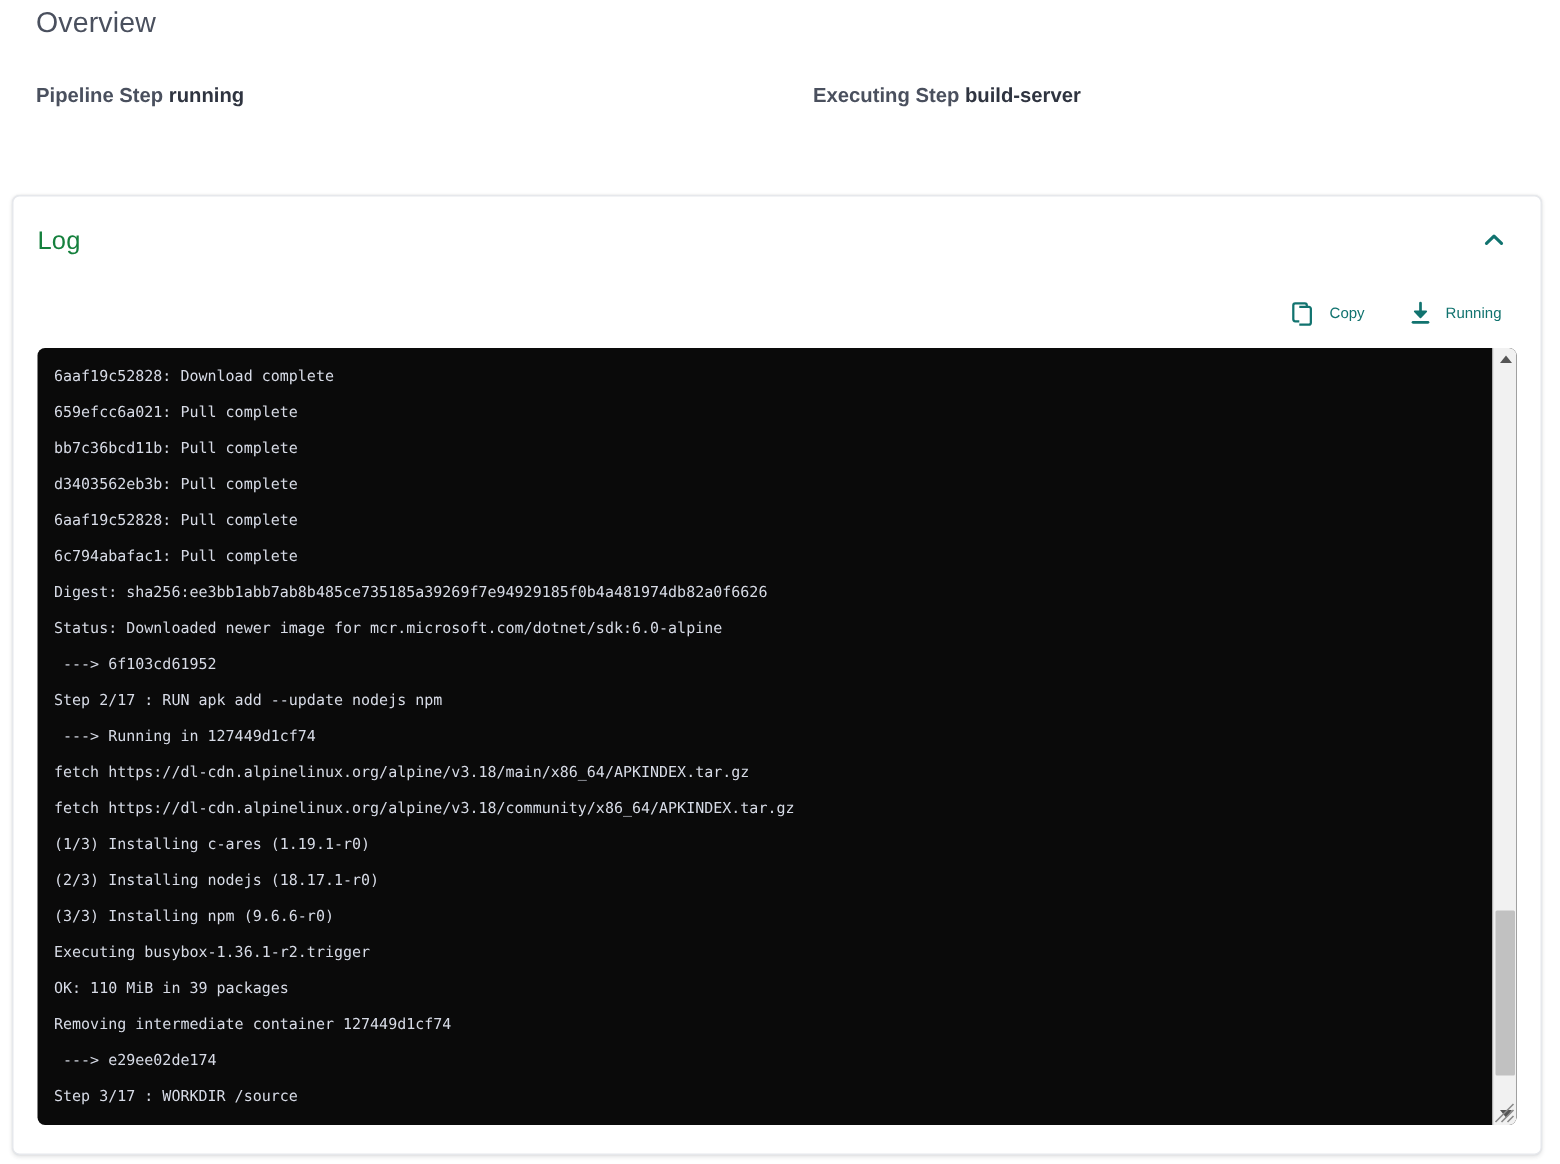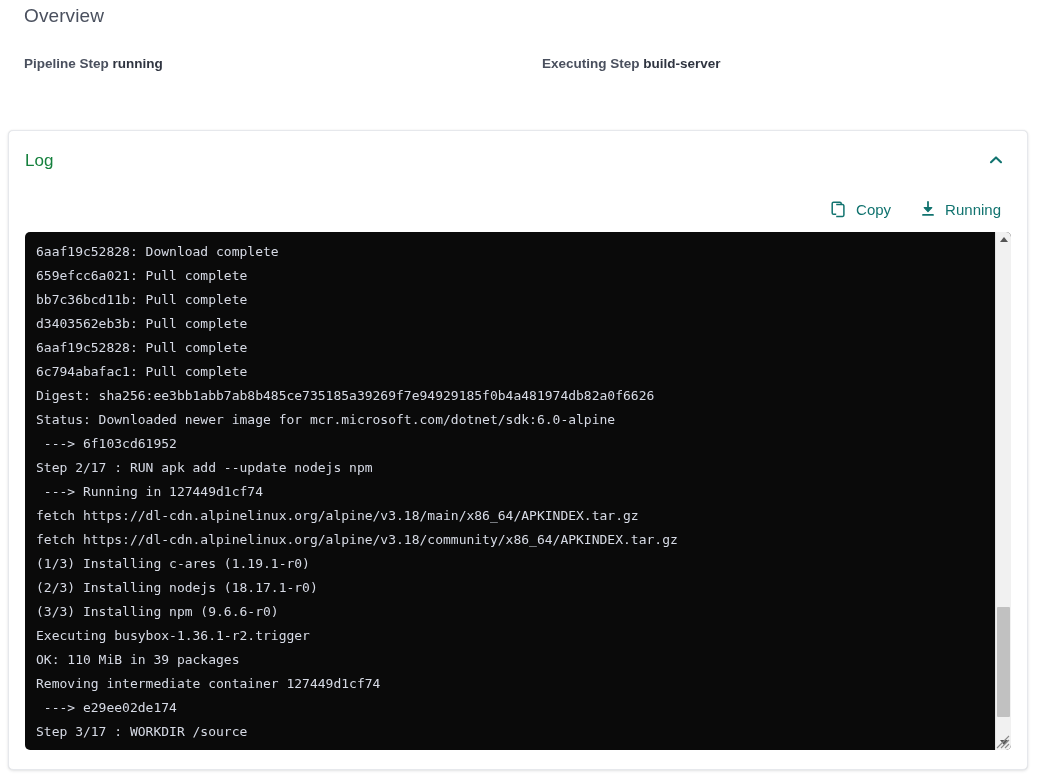--- a/index.html
+++ b/index.html
@@ -87,21 +87,21 @@
     justify-content: flex-end;
     align-items: center;
     gap: 28px;
     padding: 26px 26px 0 0;
   }
   .action {
     display: flex;
     align-items: center;
     gap: 8px;
     color: #11736f;
-    font-size: 15px;
+    font-size: 10px;
     cursor: pointer;
     background: none;
     border: none;
     padding: 0;
     font-family: "Liberation Sans", sans-serif;
   }
   .action .act-icon {
     display: flex;
     align-items: center;
     justify-content: center;
@@ -117,21 +117,21 @@
     overflow: hidden;
   }
   .log-text {
     position: absolute;
     left: 0; top: 0;
     width: 978px;
     height: 100%;
     padding: 8px 0 0 11px;
     box-sizing: border-box;
     font-family: "DejaVu Sans Mono", "Liberation Mono", monospace;
-    font-size: 13px;
+    font-size: 10px;
     line-height: 24px;
     color: #d7dbe6;
     white-space: pre;
     overflow: hidden;
   }
   .log-line { display: block; height: 24px; }
 
   
   .scrollbar {
     position: absolute;

